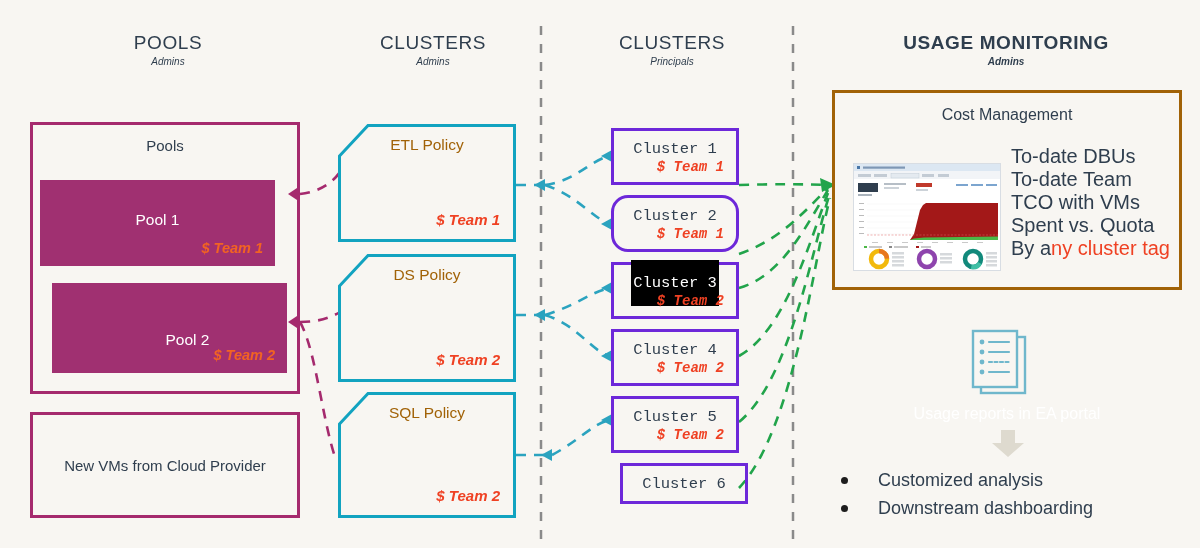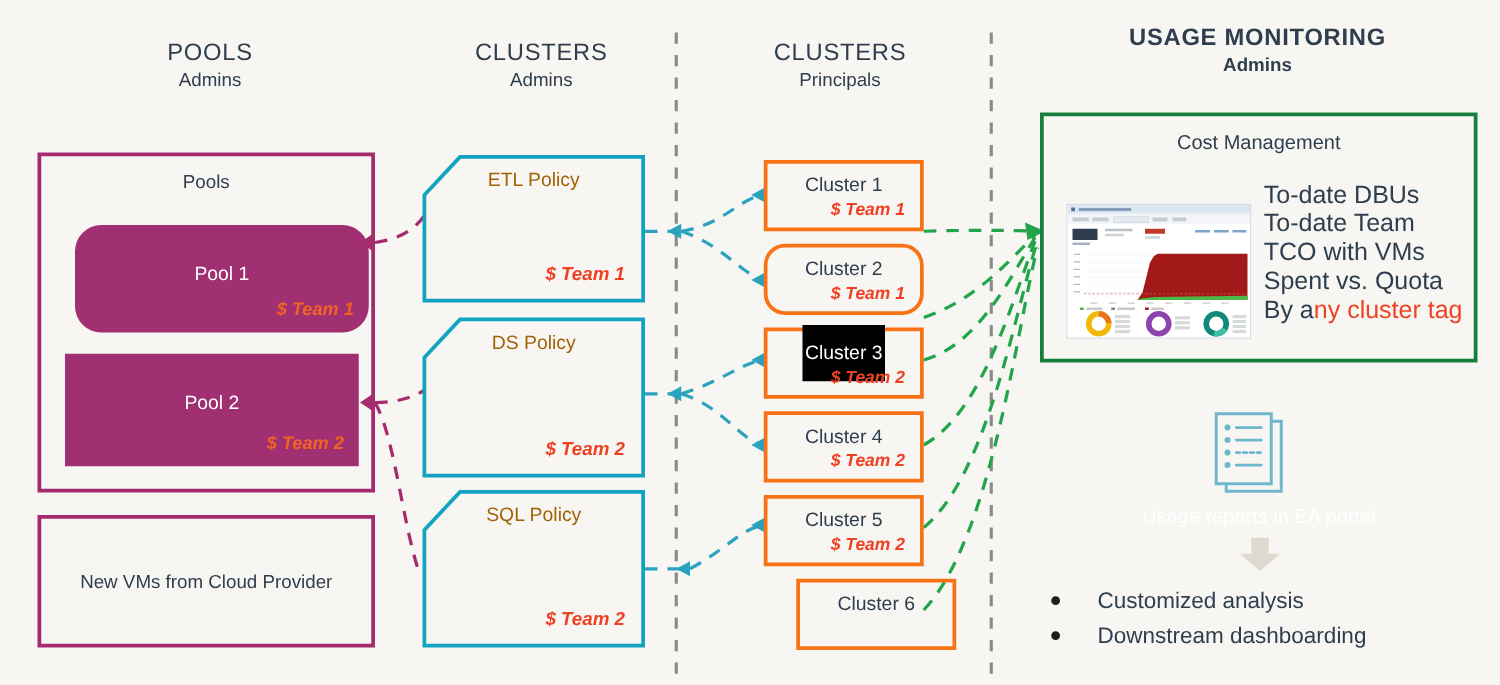--- a/index.html
+++ b/index.html
@@ -25,21 +25,22 @@
     text-align: center;
     color: #2F3E4E;
     line-height: 1.15;
   }
   .col-head .t1 {
     font-size: 19px;
     letter-spacing: 0.6px;
     display: block;
   }
   .col-head .t2 {
-    font-size: 15px;
+    font-size: 10px;
+    font-style: italic;
     display: block;
     margin-top: 2px;
   }
   .col-head.bold .t1 { font-weight: bold; }
   .col-head.bold .t2 { font-weight: bold; }
 
   
   .pools-outer {
     position: absolute;
     border: 3px solid #A52A6E;
@@ -103,23 +104,24 @@
     bottom: 14px;
     color: #EF4123;
     font-size: 15px;
     font-weight: bold;
     font-style: italic;
   }
 
   
   .cluster {
     position: absolute;
-    border: 3px solid #f97316;
+    border: 3px solid #6d28d9;
     box-sizing: border-box;
     background: transparent;
+    font-family: Liberation Mono, monospace;
   }
   .cluster-title {
     position: absolute;
     width: 100%;
     text-align: center;
     font-size: 15.5px;
     color: #2F3E4E;
     top: 9px;
   }
   .cluster-title.selected span {
@@ -133,21 +135,21 @@
     bottom: 7px;
     color: #EF4123;
     font-size: 14px;
     font-weight: bold;
     font-style: italic;
   }
 
   
   .usage-panel {
     position: absolute;
-    border: 3px solid #15803d;
+    border: 3px solid #a16207;
     box-sizing: border-box;
     background: #F8F6F2;
   }
   .usage-panel-title {
     position: absolute;
     width: 100%;
     text-align: center;
     top: 13px;
     font-size: 16px;
     color: #2F3E4E;
@@ -261,36 +263,36 @@
     <span class="t2">Admins</span>
   </div>
   <div class="col-head" style="left:333px;top:32px;width:200px;">
     <span class="t1">CLUSTERS</span>
     <span class="t2">Admins</span>
   </div>
   <div class="col-head" style="left:572px;top:32px;width:200px;">
     <span class="t1">CLUSTERS</span>
     <span class="t2">Principals</span>
   </div>
-  <div class="col-head bold" style="left:856px;top:20px;width:300px;">
+  <div class="col-head bold" style="left:856px;top:32px;width:300px;">
     <span class="t1">USAGE MONITORING</span>
     <span class="t2">Admins</span>
   </div>
 
   <div class="pools-outer" style="left:30px;top:122px;width:270px;height:272px;">
     <div class="pools-title" style="top:12px;">Pools</div>
   </div>
 
-  <div class="pool-box" style="left:60px;top:180px;width:235px;height:86px;border-radius:21px;">
+  <div class="pool-box" style="left:40px;top:180px;width:235px;height:86px;">
     <div class="pool-label" style="top:31px;">Pool 1</div>
     <div class="pool-team" style="bottom:10px;">$ Team 1</div>
   </div>
 
   <div class="pool-box" style="left:52px;top:283px;width:235px;height:90px;">
-    <div class="pool-label" style="top:31px;">Pool 2</div>
+    <div class="pool-label" style="top:48px;padding-left:18px;">Pool 2</div>
     <div class="pool-team" style="bottom:10px;">$ Team 2</div>
   </div>
 
   <div class="vms-box" style="left:30px;top:412px;width:270px;height:106px;">
     <span>New VMs from Cloud Provider</span>
   </div>
 
   <div class="policy" style="left:338px;top:124px;width:178px;height:118px;">
     <svg width="178" height="118">
       <polygon points="1.5,32 30,1.5 176.5,1.5 176.5,116.5 1.5,116.5" fill="none" stroke="#12A3C0" stroke-width="3"></polygon>
@@ -343,21 +345,21 @@
     <div class="cluster-team">$ Team 2</div>
   </div>
 
   <div class="cluster" style="left:611px;top:396px;width:128px;height:57px;">
     <div class="cluster-title">
       <span>Cluster 5</span>
     </div>
     <div class="cluster-team">$ Team 2</div>
   </div>
 
-  <div class="cluster" style="left:637px;top:463px;width:128px;height:57px;">
+  <div class="cluster" style="left:620px;top:463px;width:128px;height:41px;">
     <div class="cluster-title">
       <span>Cluster 6</span>
     </div>
     <div class="cluster-team"></div>
   </div>
 
   <div class="usage-panel" style="left:832px;top:90px;width:350px;height:200px;">
     <div class="usage-panel-title">Cost Management</div>
 
     <div class="thumb">

